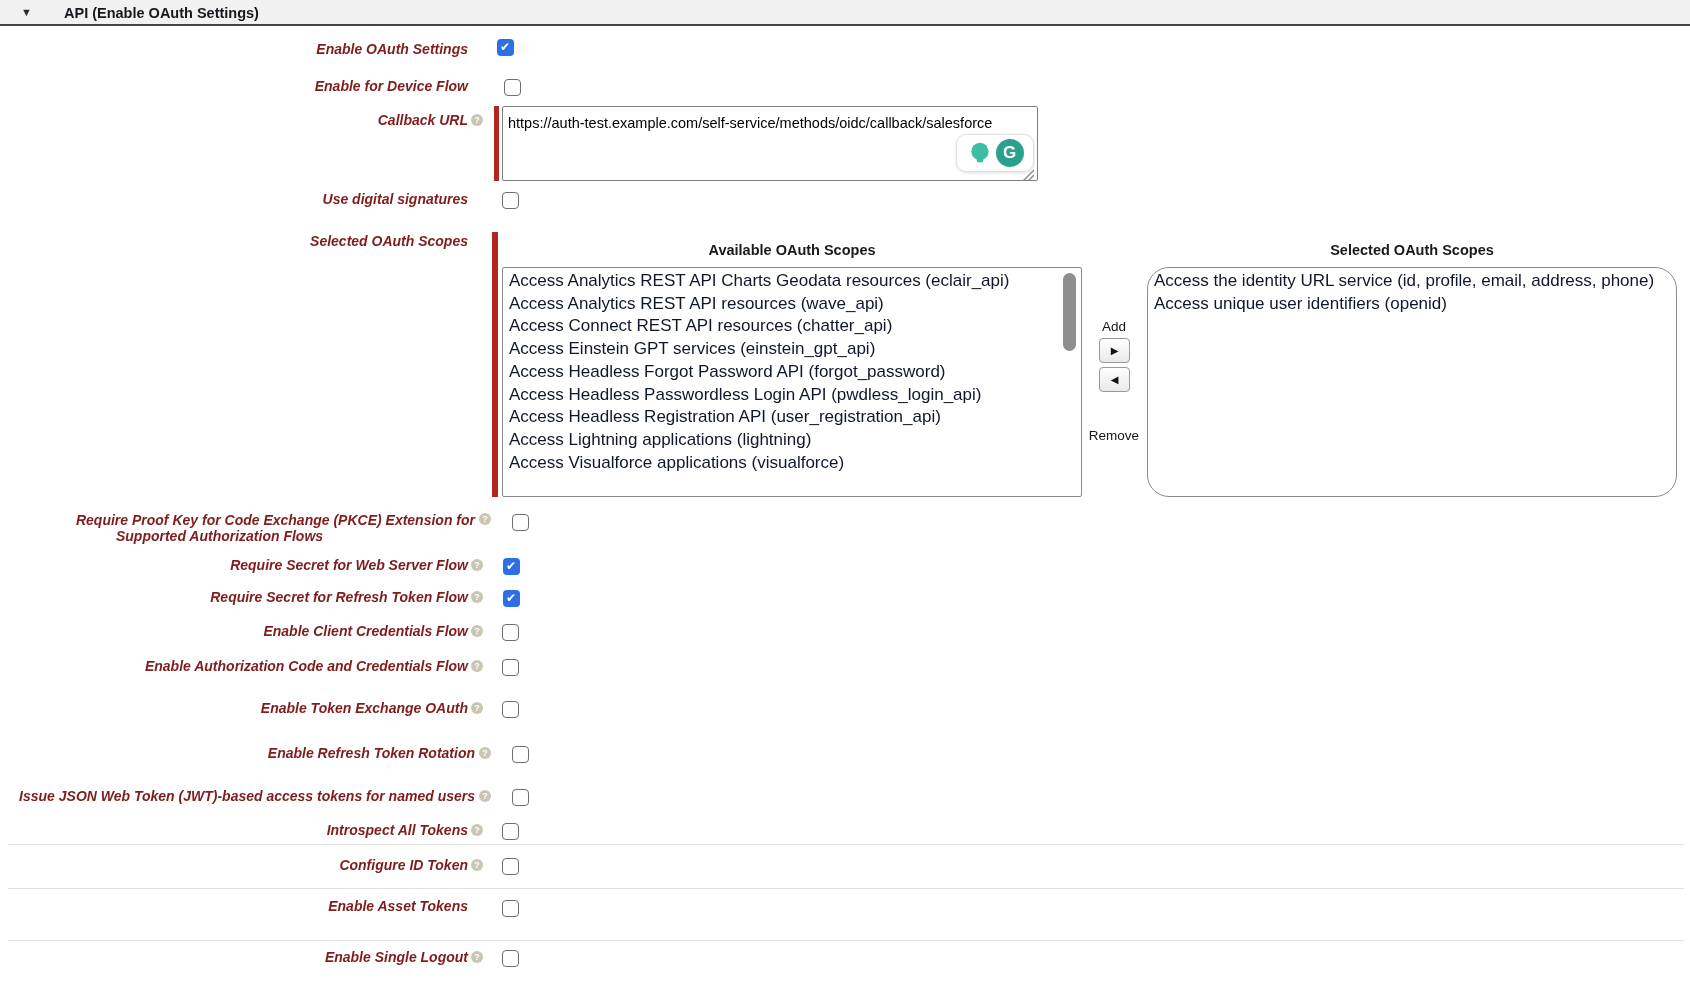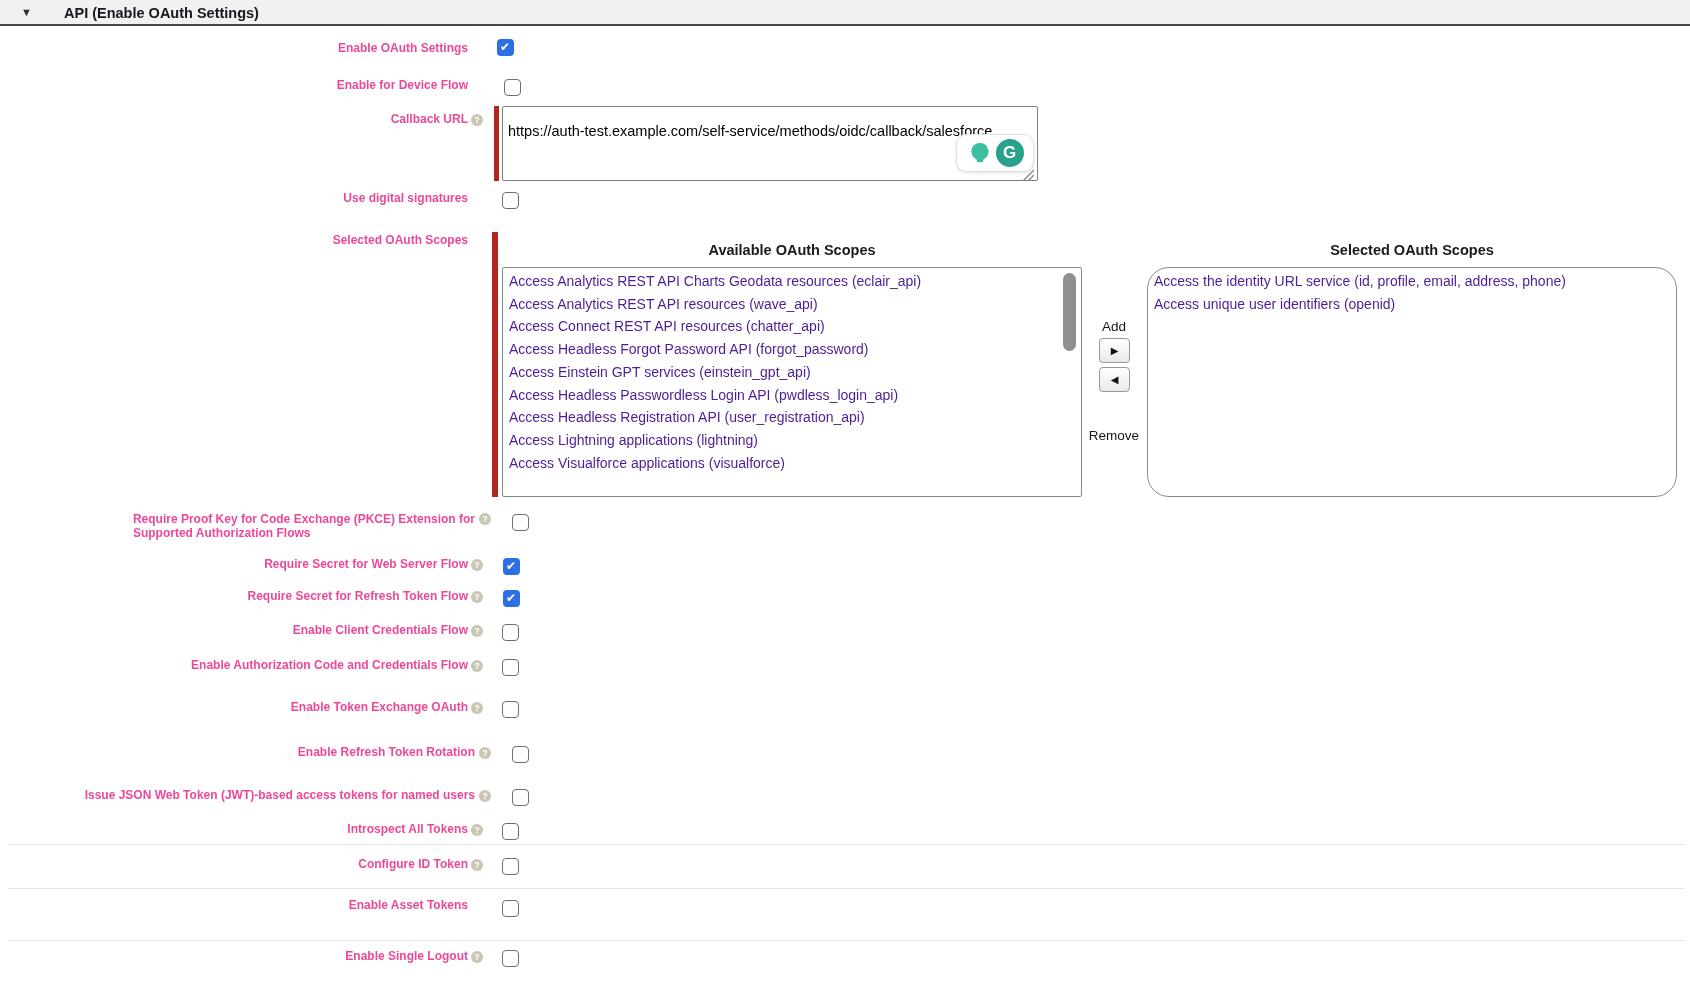--- a/index.html
+++ b/index.html
@@ -8,75 +8,75 @@
   .page { position:relative; width:1690px; height:981px; background:#fff; overflow:hidden; }
 
   
   .sec-header { position:absolute; left:0; top:0; width:1690px; height:26px;
     background:#f1f1f2; border-bottom:2px solid #43454b; cursor:pointer; }
   .twisty { position:absolute; left:21px; top:6px; font-size:11px; color:#2c2e36; }
   .sec-title { position:absolute; left:64px; top:5px; font-size:14.5px; font-weight:bold; color:#17181d; }
 
   
   .flabel { position:absolute; right:1222px; white-space:nowrap;
-    font-size:12px; font-weight:bold; color:#ec4899; }
+    font-size:14px; font-weight:bold; color:#7f1d1d;font-style:italic; }
   .flabel.shift { right:1215px; }
   .info { position:absolute; width:12px; height:12px; border-radius:50%;
     background:#cbc5b4; color:#fff; font-size:9px; font-weight:bold;
     text-align:center; line-height:12.5px; cursor:pointer; }
   .cb { position:absolute; width:17px; height:17px; border:1.6px solid #6f6f6f;
     border-radius:4px; background:#fff; cursor:pointer; }
   .cb.checked { background:#2d6fe4; border:none; }
   .cb.checked::after { content:"✔"; position:absolute; left:3px; top:1px;
     color:#fff; font-size:12px; font-weight:bold; }
   .reqbar { position:absolute; width:5px; background:#b3261e; }
   .divider { position:absolute; left:8px; width:1676px; height:1px; background:#e2e2e2; }
 
   
   .cb-url { position:absolute; left:502px; top:106px; width:536px; height:75px;
     border:1px solid #7f7f7f; border-radius:2px; resize:none; outline:none;
     font-family:"Liberation Sans","DejaVu Sans",sans-serif; font-size:14.5px;
-    color:#000; padding:16px 5px; overflow:hidden; }
+    color:#000; padding:8px 5px; overflow:hidden; }
   .ext-pill { position:absolute; left:956px; top:134px; width:78px; height:38px;
     background:#fff; border:1px solid #e0e0e0; border-radius:10px;
     box-shadow:0 1px 3px rgba(0,0,0,.12); display:flex; align-items:center;
     justify-content:center; gap:3px; }
   .bulb-ic { width:26px; height:26px; cursor:pointer; }
   .gram-ic { width:28px; height:28px; border-radius:50%; background:#2aa18c;
     color:#fff; font-size:17px; font-weight:bold; text-align:center;
     line-height:28px; cursor:pointer; }
   .resize-h { position:absolute; left:1021px; top:168px; width:13px; height:13px; cursor:nwse-resize; }
 
   
   .scope-head { position:absolute; top:242px; font-size:14.5px; font-weight:bold;
     color:#1a1a1a; text-align:center; }
   .scope-head.avail { left:502px; width:580px; }
   .scope-head.sel { left:1147px; width:530px; }
   .listbox { position:absolute; top:267px; height:230px; border:1px solid #8a8a8a;
     border-radius:2px; background:#fff; overflow:hidden; padding:2px 0 0 0; }
   .listbox.avail { left:502px; width:580px; }
   .listbox.sel { left:1147px; width:530px;border-radius:22px; }
-  .opt { font-size:14px; line-height:22.7px; color:#4c1d95; padding-left:6px; white-space:nowrap; cursor:default; }
+  .opt { font-size:17px; line-height:22.7px; color:#0f172a; padding-left:6px; white-space:nowrap; cursor:default; }
   .sb-thumb { position:absolute; left:1063px; top:273px; width:13px; height:78px;
     background:#8f8f8f; border-radius:7px; cursor:pointer; }
   .mv-label { position:absolute; left:1084px; width:60px; text-align:center;
     font-size:13.5px; color:#161616; }
   .scope-btn { position:absolute; left:1099px; width:31px; height:25px;
     border:1px solid #989898; border-radius:4px;
     background:linear-gradient(#ffffff,#e9e9e9); text-align:center;
     line-height:23px; font-size:10px; color:#111; cursor:pointer; }
 
   
   .l-oauth { top:41px; }          .c-oauth { left:497px; top:39px; }
   .l-device { top:78px; }         .c-device { left:504px; top:79px; }
   .l-callback { top:112px; }      .i-callback { left:471px; top:114px; }
   .l-digsig { top:191px;margin-left:48px; }        .c-digsig { left:502px; top:192px; }
   .l-scopes { top:233px; }
   .l-pkce { top:512px; }          .i-pkce { left:479px; top:513px; }   .c-pkce { left:512px; top:514px; }
-  .pkce-l2 { padding-right:33px; }
+  .pkce-l2 { padding-right:33px;margin-left:40px; }
   .l-websrv { top:557px; }        .i-websrv { left:471px; top:559px; } .c-websrv { left:503px; top:558px; }
   .l-refsec { top:589px; }        .i-refsec { left:471px; top:591px; } .c-refsec { left:503px; top:590px; }
   .l-clicred { top:623px; }       .i-clicred { left:471px; top:625px; }.c-clicred { left:502px; top:624px; }
   .l-authcode { top:658px; }      .i-authcode { left:471px; top:660px; }.c-authcode { left:502px; top:659px; }
   .l-tokexch { top:700px; }       .i-tokexch { left:471px; top:702px; }.c-tokexch { left:502px; top:701px; }
   .l-rot { top:745px; }           .i-rot { left:479px; top:747px; }    .c-rot { left:512px; top:746px; }
   .l-jwt { top:788px; }           .i-jwt { left:479px; top:790px; }    .c-jwt { left:512px; top:789px; }
   .l-intro { top:822px; }         .i-intro { left:471px; top:824px; }  .c-intro { left:502px; top:823px; }
   .l-cfgid { top:857px; }         .i-cfgid { left:471px; top:859px; }  .c-cfgid { left:502px; top:858px; }
   .l-asset { top:898px; }         .c-asset { left:502px; top:900px; }
@@ -120,22 +120,22 @@
   <span class="cb c-digsig"></span>
 
   <div class="flabel l-scopes">Selected OAuth Scopes</div>
   <div class="reqbar" style="left:492px; top:232px; height:265px; width:6px;"></div>
   <div class="scope-head avail">Available OAuth Scopes</div>
   <div class="scope-head sel">Selected OAuth Scopes</div>
   <div class="listbox avail">
       <div class="opt">Access Analytics REST API Charts Geodata resources (eclair_api)</div>
       <div class="opt">Access Analytics REST API resources (wave_api)</div>
       <div class="opt">Access Connect REST API resources (chatter_api)</div>
+      <div class="opt">Access Einstein GPT services (einstein_gpt_api)</div>
       <div class="opt">Access Headless Forgot Password API (forgot_password)</div>
-      <div class="opt">Access Einstein GPT services (einstein_gpt_api)</div>
       <div class="opt">Access Headless Passwordless Login API (pwdless_login_api)</div>
       <div class="opt">Access Headless Registration API (user_registration_api)</div>
       <div class="opt">Access Lightning applications (lightning)</div>
       <div class="opt">Access Visualforce applications (visualforce)</div>
     </div>
   <div class="listbox sel">
       <div class="opt">Access the identity URL service (id, profile, email, address, phone)</div>
       <div class="opt">Access unique user identifiers (openid)</div>
     </div>
   <div class="sb-thumb"></div>

